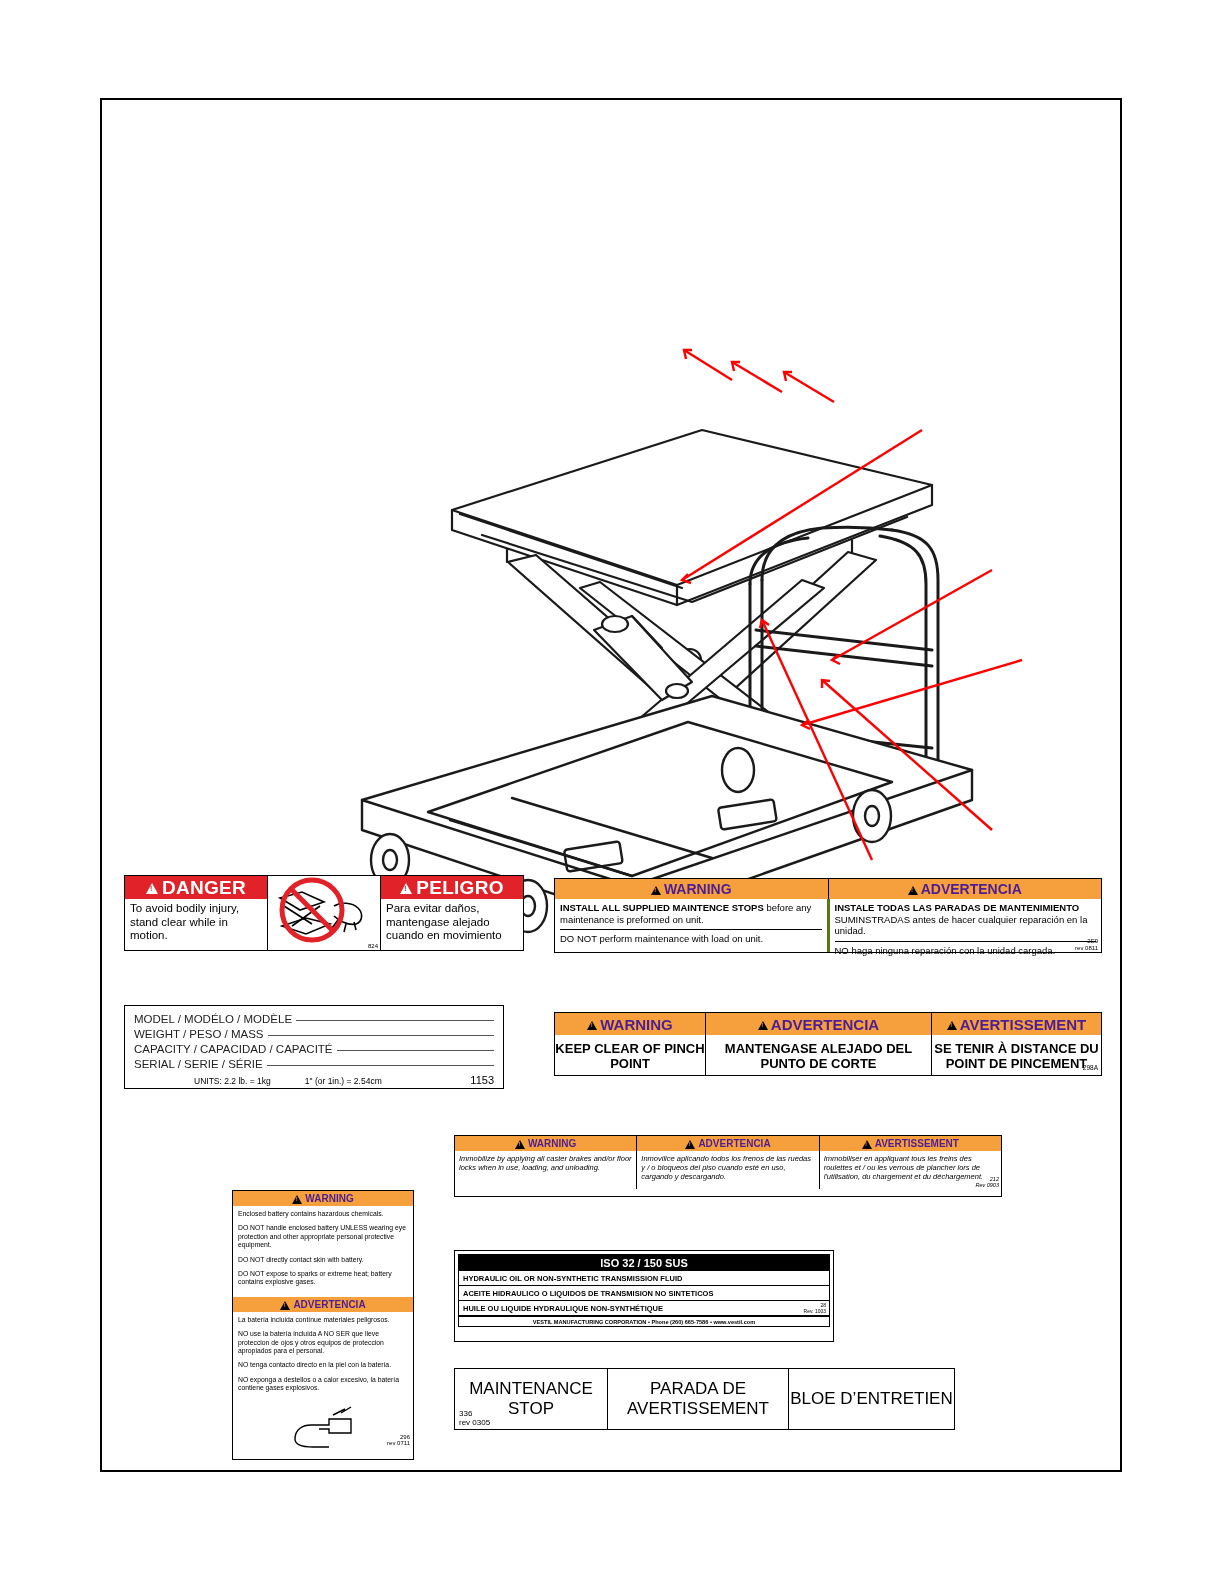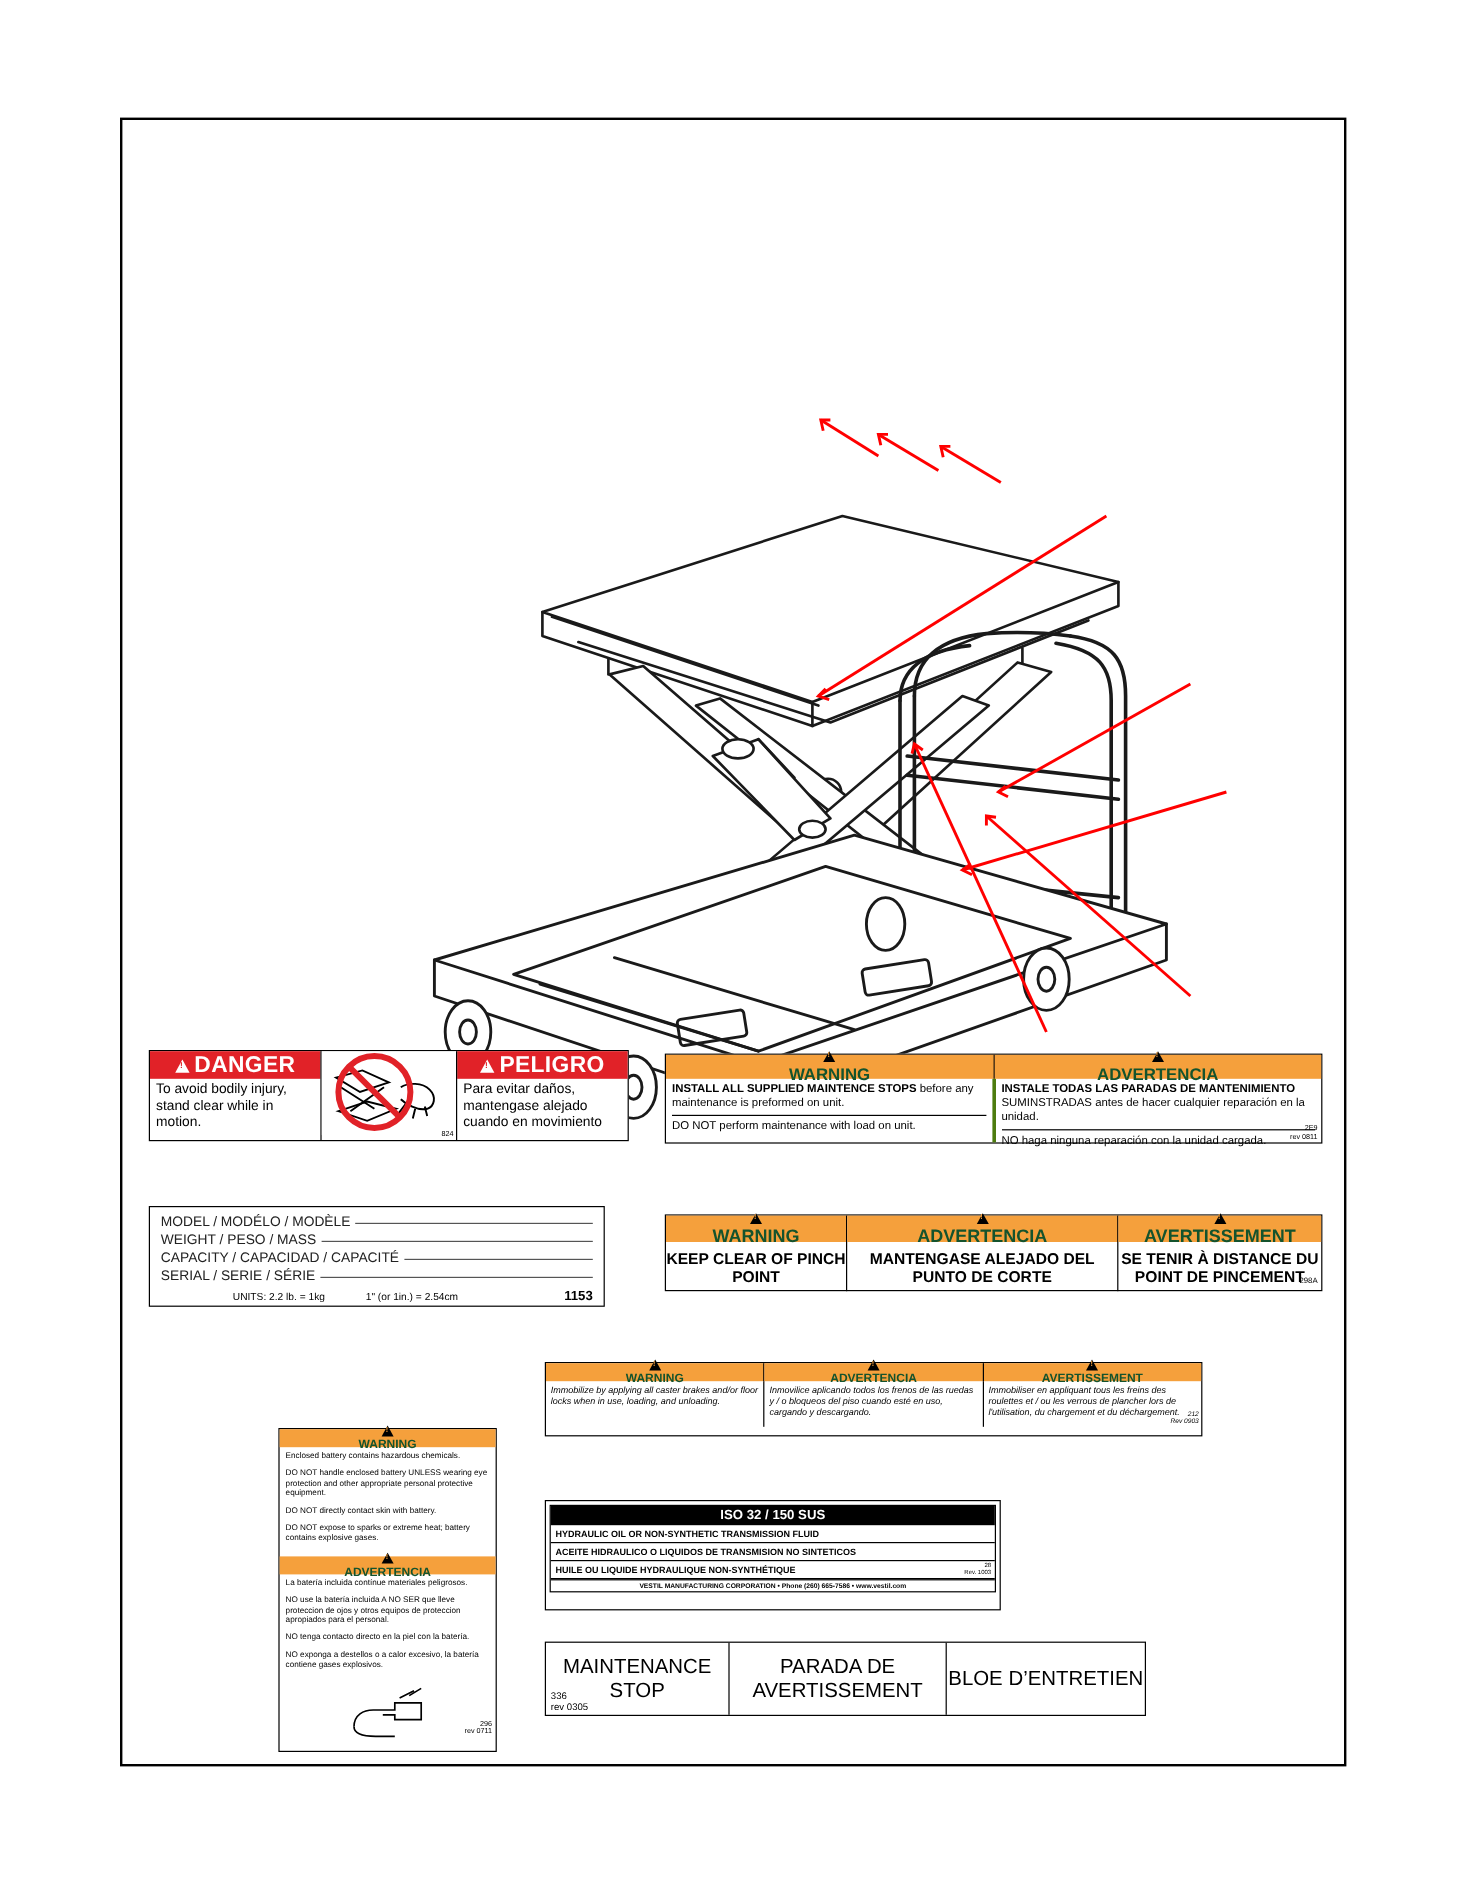--- a/index.html
+++ b/index.html
@@ -36,28 +36,27 @@
   .illustration svg { display: block; }
 
   
   .label {
     position: absolute;
     background: #fff;
     box-sizing: border-box;
   }
   .bar-orange {
     background: #F5A03C;
-    color: #14532d;
+    color: #4c1d95;
     font-weight: bold;
     text-align: center;
     display: flex;
     align-items: center;
     justify-content: center;
     gap: 3px;
-    flex-direction: column;
   }
   .tri {
     display: inline-block;
     width: 0; height: 0;
     border-left: 5px solid transparent;
     border-right: 5px solid transparent;
     border-bottom: 9px solid #000;
     position: relative;
     top: 1px;
   }
@@ -158,21 +157,21 @@
     top: -2px;
   }
   .mp-foot {
     display: flex;
     align-items: baseline;
     font-size: 8.5px;
     margin-top: 4px;
     padding-left: 60px;
   }
   .mp-foot .u2 { margin-left: 34px; }
-  .mp-foot .code { margin-left: auto; font-size: 11px; font-weight: bold; }
+  .mp-foot .code { margin-left: auto; font-size: 11px; font-weight: normal; }
 
   
   #maint-warn {
     left: 452px;
     top: 778px;
     width: 548px;
     height: 75px;
     border: 1px solid #000;
   }
   .mw-head { display: flex; height: 20px; }

